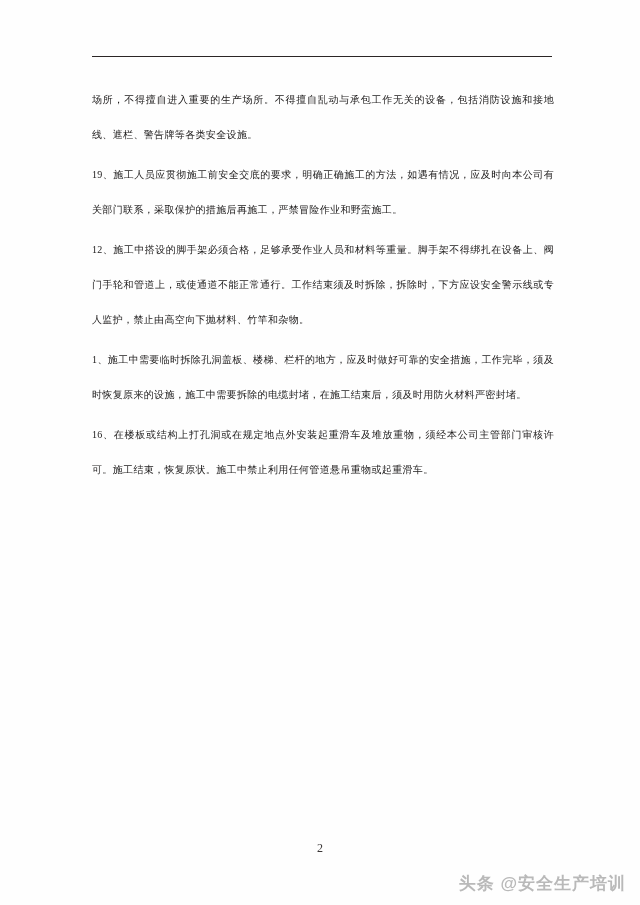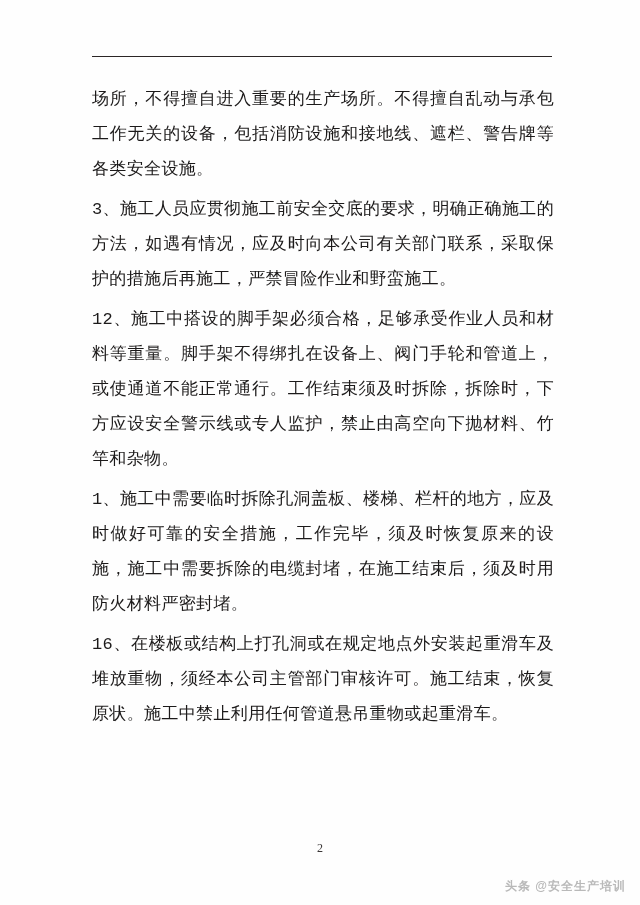--- a/index.html
+++ b/index.html
@@ -31,65 +31,65 @@
   }
 
   .body-text {
     position: absolute;
     left: 92px;
     top: 82px;
     width: 462px;
   }
 
   .para {
-    font-size: 17px;
+    font-size: 10px;
     line-height: 35px;
     color: #1c1a1a;
     text-align: justify;
     text-justify: inter-ideograph;
     margin: 0 0 5px 0;
     letter-spacing: 0.35px;
-    font-family: Liberation Mono, monospace;
+    font-family: Liberation Serif, serif;
   }
 
   .para:last-child { margin-bottom: 0; }
 
   .page-number {
     position: absolute;
     left: 0;
     right: 0;
     top: 841px;
     text-align: center;
     font-size: 12px;
     color: #3a3636;
     font-family: "Liberation Serif", "DejaVu Serif", serif;
   }
 
   .watermark {
     position: absolute;
     right: 14px;
     bottom: 10px;
-    font-size: 12px;
+    font-size: 17px;
     font-weight: bold;
     color: #b9b9b9;
     letter-spacing: 1px;
     font-family: "Liberation Sans", "DejaVu Sans", sans-serif;
     white-space: nowrap;
   }
 </style>
 </head>
 <body>
 
 <div class="page">
 
   <div class="header-rule"></div>
 
   <div class="body-text">
     <p class="para">场所，不得擅自进入重要的生产场所。不得擅自乱动与承包工作无关的设备，包括消防设施和接地线、遮栏、警告牌等各类安全设施。</p>
-    <p class="para">3、施工人员应贯彻施工前安全交底的要求，明确正确施工的方法，如遇有情况，应及时向本公司有关部门联系，采取保护的措施后再施工，严禁冒险作业和野蛮施工。</p>
+    <p class="para">19、施工人员应贯彻施工前安全交底的要求，明确正确施工的方法，如遇有情况，应及时向本公司有关部门联系，采取保护的措施后再施工，严禁冒险作业和野蛮施工。</p>
     <p class="para">12、施工中搭设的脚手架必须合格，足够承受作业人员和材料等重量。脚手架不得绑扎在设备上、阀门手轮和管道上，或使通道不能正常通行。工作结束须及时拆除，拆除时，下方应设安全警示线或专人监护，禁止由高空向下抛材料、竹竿和杂物。</p>
     <p class="para">1、施工中需要临时拆除孔洞盖板、楼梯、栏杆的地方，应及时做好可靠的安全措施，工作完毕，须及时恢复原来的设施，施工中需要拆除的电缆封堵，在施工结束后，须及时用防火材料严密封堵。</p>
     <p class="para">16、在楼板或结构上打孔洞或在规定地点外安装起重滑车及堆放重物，须经本公司主管部门审核许可。施工结束，恢复原状。施工中禁止利用任何管道悬吊重物或起重滑车。</p>
 
   </div>
 
   <div class="page-number">2</div>
 
   <div class="watermark">头条 @安全生产培训</div>
 

